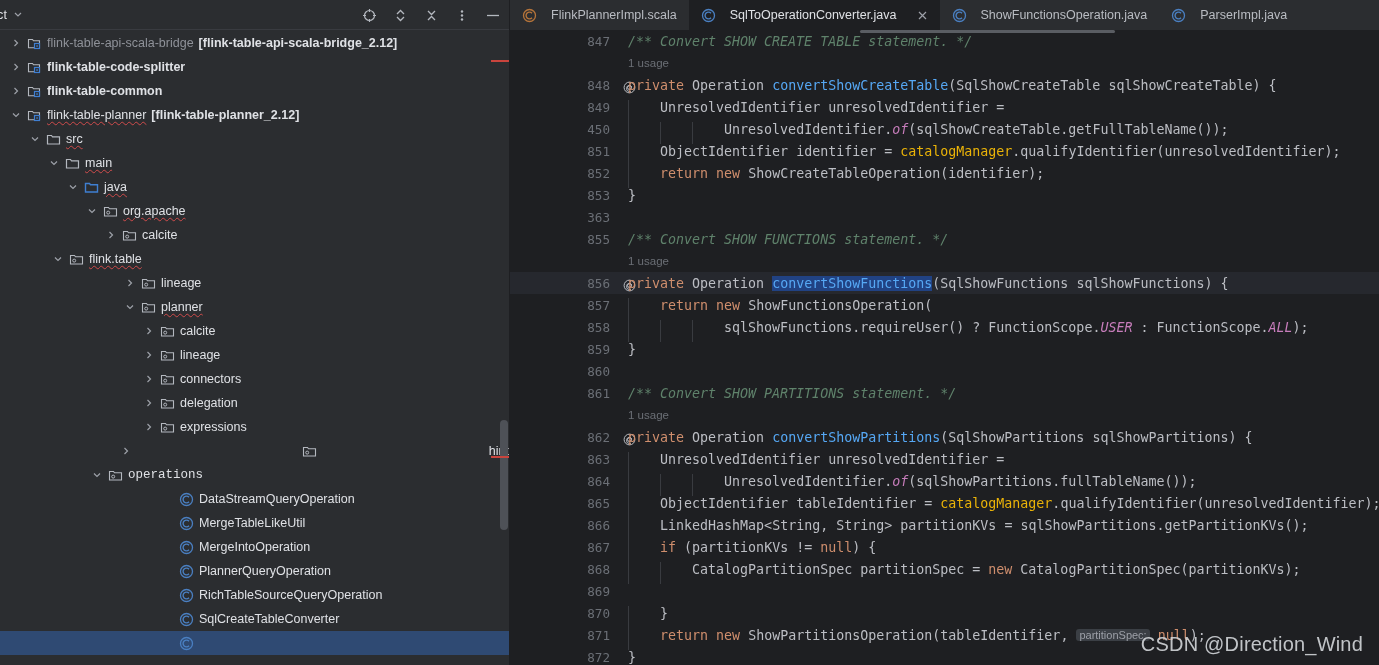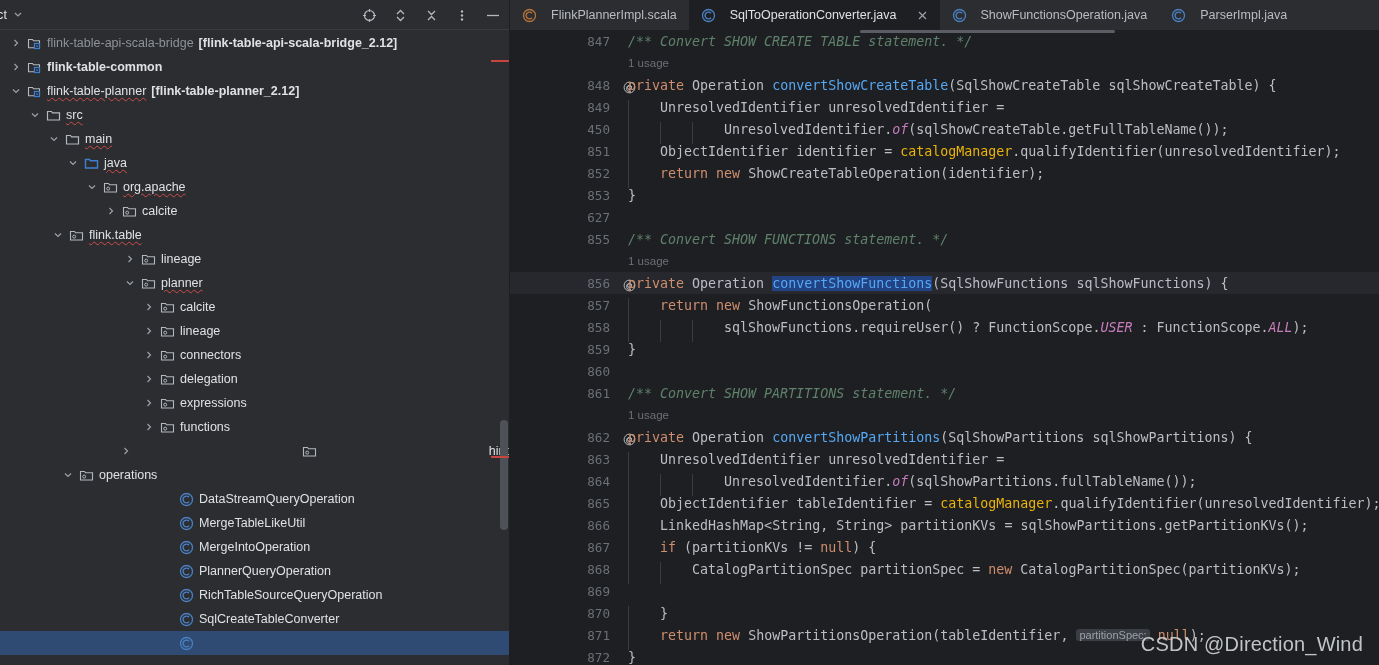--- a/index.html
+++ b/index.html
@@ -210,35 +210,50 @@
               <path d="M3.5 2 L6.5 5 L3.5 8" fill="none" stroke="#9da0a8" stroke-width="1.2"></path>
             </svg>
           </span>
           <span class="ico">
             <svg width="15" height="15" viewBox="0 0 15 15">
               <path d="M1.5 3.5 h4 l1 1.3 h6 v7 h-11 z" fill="none" stroke="#b4b8bf" stroke-width="1.1"></path>
               <rect x="7.5" y="7.5" width="5" height="5" fill="#2b2d30" stroke="#3f7fd1" stroke-width="1.2"></rect>
               <rect x="9.3" y="9.3" width="1.5" height="1.5" fill="#3f7fd1"></rect>
             </svg>
           </span>
-          <span class="lbl bold">flink-table-common</span>
+          <span class="lbl bold">flink-table-code-splitter</span>
         </div>
         <div class="row" style="padding-left: 10px;">
           <span class="arrow">
             <svg width="10" height="10" viewBox="0 0 10 10">
-              <path d="M2 3.5 L5 6.5 L8 3.5" fill="none" stroke="#9da0a8" stroke-width="1.2"></path>
+              <path d="M3.5 2 L6.5 5 L3.5 8" fill="none" stroke="#9da0a8" stroke-width="1.2"></path>
             </svg>
           </span>
           <span class="ico">
             <svg width="15" height="15" viewBox="0 0 15 15">
               <path d="M1.5 3.5 h4 l1 1.3 h6 v7 h-11 z" fill="none" stroke="#b4b8bf" stroke-width="1.1"></path>
               <rect x="7.5" y="7.5" width="5" height="5" fill="#2b2d30" stroke="#3f7fd1" stroke-width="1.2"></rect>
               <rect x="9.3" y="9.3" width="1.5" height="1.5" fill="#3f7fd1"></rect>
             </svg>
           </span>
+          <span class="lbl bold">flink-table-common</span>
+        </div>
+        <div class="row" style="padding-left: 10px;">
+          <span class="arrow">
+            <svg width="10" height="10" viewBox="0 0 10 10">
+              <path d="M2 3.5 L5 6.5 L8 3.5" fill="none" stroke="#9da0a8" stroke-width="1.2"></path>
+            </svg>
+          </span>
+          <span class="ico">
+            <svg width="15" height="15" viewBox="0 0 15 15">
+              <path d="M1.5 3.5 h4 l1 1.3 h6 v7 h-11 z" fill="none" stroke="#b4b8bf" stroke-width="1.1"></path>
+              <rect x="7.5" y="7.5" width="5" height="5" fill="#2b2d30" stroke="#3f7fd1" stroke-width="1.2"></rect>
+              <rect x="9.3" y="9.3" width="1.5" height="1.5" fill="#3f7fd1"></rect>
+            </svg>
+          </span>
           <span class="lbl squig">flink-table-planner</span>
           <span class="suffix">[flink-table-planner_2.12]</span>
         </div>
         <div class="row" style="padding-left: 29px;">
           <span class="arrow">
             <svg width="10" height="10" viewBox="0 0 10 10">
               <path d="M2 3.5 L5 6.5 L8 3.5" fill="none" stroke="#9da0a8" stroke-width="1.2"></path>
             </svg>
           </span>
           <span class="ico">
@@ -407,49 +422,35 @@
             </svg>
           </span>
           <span class="ico">
             <svg width="15" height="15" viewBox="0 0 15 15">
               <path d="M1.5 3.5 h4 l1 1.3 h7 v7.2 h-12 z" fill="none" stroke="#b4b8bf" stroke-width="1.1"></path>
               <circle cx="5.2" cy="8.6" r="1.5" fill="none" stroke="#b4b8bf" stroke-width="1"></circle>
             </svg>
           </span>
           <span class="lbl">expressions</span>
         </div>
-        <div class="row" style="padding-left: 143px;">
-          <span class="arrow">
-            <svg width="10" height="10" viewBox="0 0 10 10">
-              <path d="M3.5 2 L6.5 5 L3.5 8" fill="none" stroke="#9da0a8" stroke-width="1.2"></path>
-            </svg>
-          </span>
-          <span class="ico">
-            <svg width="15" height="15" viewBox="0 0 15 15">
-              <path d="M1.5 3.5 h4 l1 1.3 h7 v7.2 h-12 z" fill="none" stroke="#b4b8bf" stroke-width="1.1"></path>
-              <circle cx="5.2" cy="8.6" r="1.5" fill="none" stroke="#b4b8bf" stroke-width="1"></circle>
-            </svg>
-          </span>
-          <span class="lbl">functions</span>
-        </div>
         <div class="row" style="padding-left: 120px; justify-content: space-between;">
           <span class="arrow">
             <svg width="10" height="10" viewBox="0 0 10 10">
               <path d="M3.5 2 L6.5 5 L3.5 8" fill="none" stroke="#9da0a8" stroke-width="1.2"></path>
             </svg>
           </span>
           <span class="ico">
             <svg width="15" height="15" viewBox="0 0 15 15">
               <path d="M1.5 3.5 h4 l1 1.3 h7 v7.2 h-12 z" fill="none" stroke="#b4b8bf" stroke-width="1.1"></path>
               <circle cx="5.2" cy="8.6" r="1.5" fill="none" stroke="#b4b8bf" stroke-width="1"></circle>
             </svg>
           </span>
           <span class="lbl">hint</span>
         </div>
-        <div class="row" style="padding-left: 62px;">
+        <div class="row" style="padding-left: 91px; font-family: Liberation Mono, monospace;">
           <span class="arrow">
             <svg width="10" height="10" viewBox="0 0 10 10">
               <path d="M2 3.5 L5 6.5 L8 3.5" fill="none" stroke="#9da0a8" stroke-width="1.2"></path>
             </svg>
           </span>
           <span class="ico">
             <svg width="15" height="15" viewBox="0 0 15 15">
               <path d="M1.5 3.5 h4 l1 1.3 h7 v7.2 h-12 z" fill="none" stroke="#b4b8bf" stroke-width="1.1"></path>
               <circle cx="5.2" cy="8.6" r="1.5" fill="none" stroke="#b4b8bf" stroke-width="1"></circle>
             </svg>
@@ -612,21 +613,21 @@
           </div>
           <div class="cl">
             <div class="gut">852</div>
             <div class="codetext"><span class="ig" style="left:8px"></span>    <span class="kw">return</span> <span class="kw">new</span> <span class="id">ShowCreateTableOperation</span><span class="id">(</span><span class="id">identifier</span><span class="id">);</span></div>
           </div>
           <div class="cl">
             <div class="gut">853</div>
             <div class="codetext"><span class="id">}</span></div>
           </div>
           <div class="cl">
-            <div class="gut">627</div>
+            <div class="gut">363</div>
             <div class="codetext"></div>
           </div>
           <div class="cl">
             <div class="gut">855</div>
             <div class="codetext"><span class="cmt">/** Convert SHOW FUNCTIONS statement. */</span></div>
           </div>
           <div class="usage">
             <span class="u-lbl">1 usage</span>
           </div>
           <div class="cl hl">

